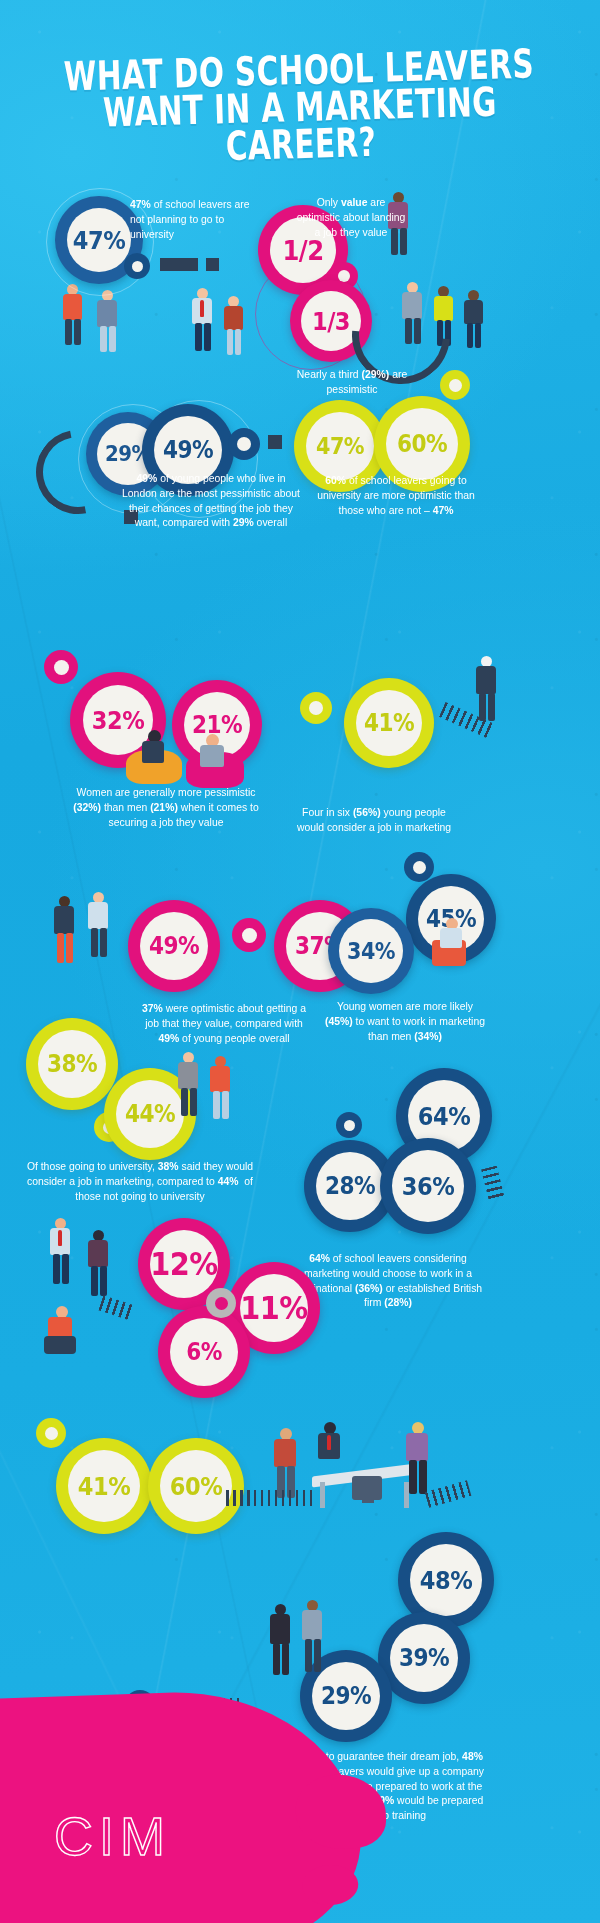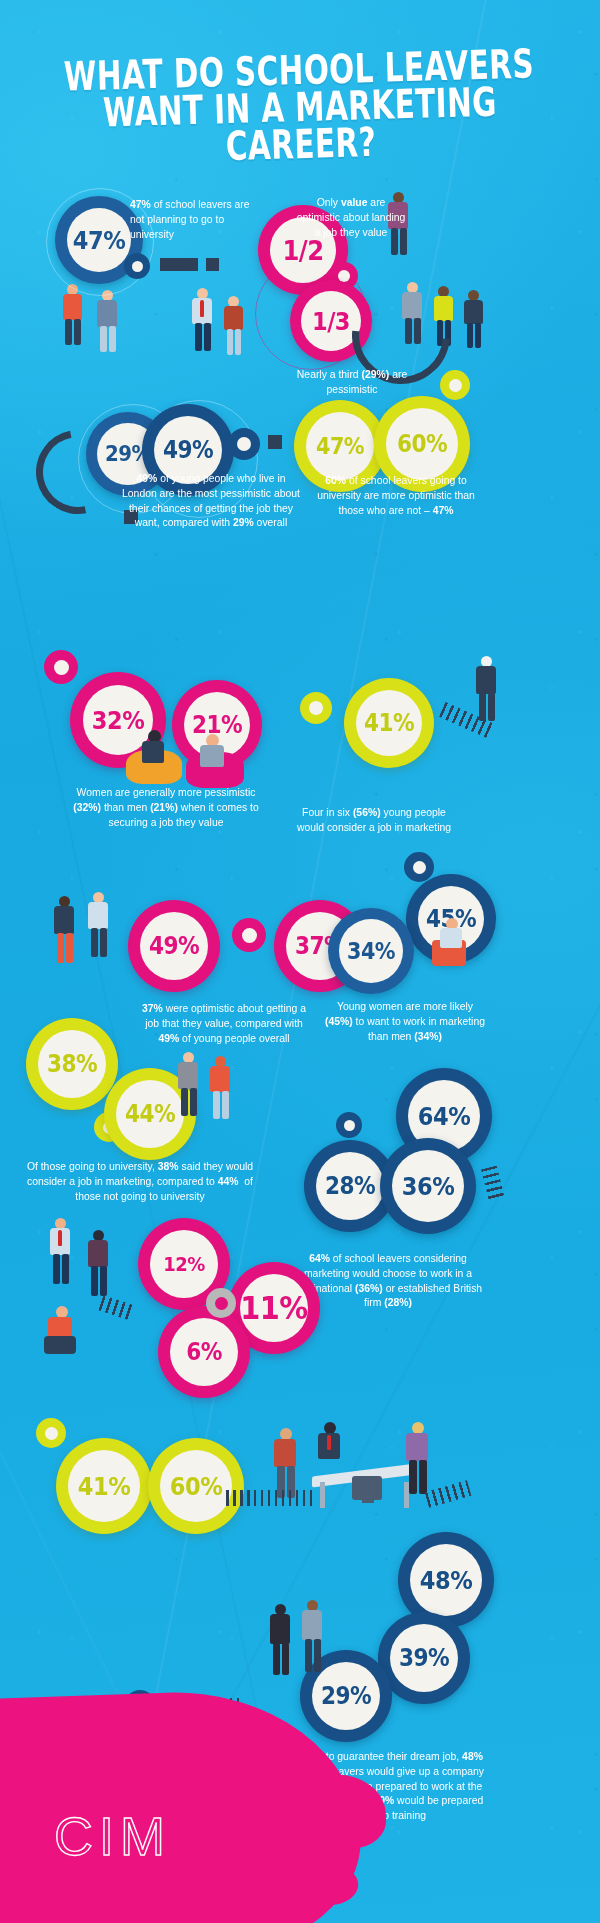--- a/index.html
+++ b/index.html
@@ -344,21 +344,21 @@
   <div class="badge blued" style="left:380px;top:1138px;width:96px;height:96px">
     <div class="inner" style="width:72px;height:72px;font-size:25px">36%</div>
   </div>
   <div class="dot blued2" style="left:336px;top:1112px;width:26px;height:26px">
     <i style="width:11px;height:11px"></i>
   </div>
   <div class="ticks" style="left:476px;top:1176px;width:34px;transform:rotate(76deg)"></div>
   <div class="cap t-c" style="left:286px;top:1252px;width:204px"><b>64%</b> of school leavers considering marketing would choose to work in a multinational <b>(36%)</b> or established British firm <b>(28%)</b></div>
 
   <div class="badge pink" style="left:138px;top:1218px;width:92px;height:92px">
-    <div class="inner" style="width:68px;height:68px;font-size:20px">12%</div>
+    <div class="inner" style="width:68px;height:68px;font-size:32px">12%</div>
   </div>
   <div class="badge pink" style="left:228px;top:1262px;width:92px;height:92px">
     <div class="inner" style="width:68px;height:68px;font-size:32px">11%</div>
   </div>
   <div class="badge pink" style="left:158px;top:1306px;width:92px;height:92px">
     <div class="inner" style="width:68px;height:68px;font-size:24px">6%</div>
   </div>
   <div class="dot" style="left:206px;top:1288px;width:30px;height:30px;background:#b8b8b8">
     <i style="width:13px;height:13px;background:#e2117d"></i>
   </div>

